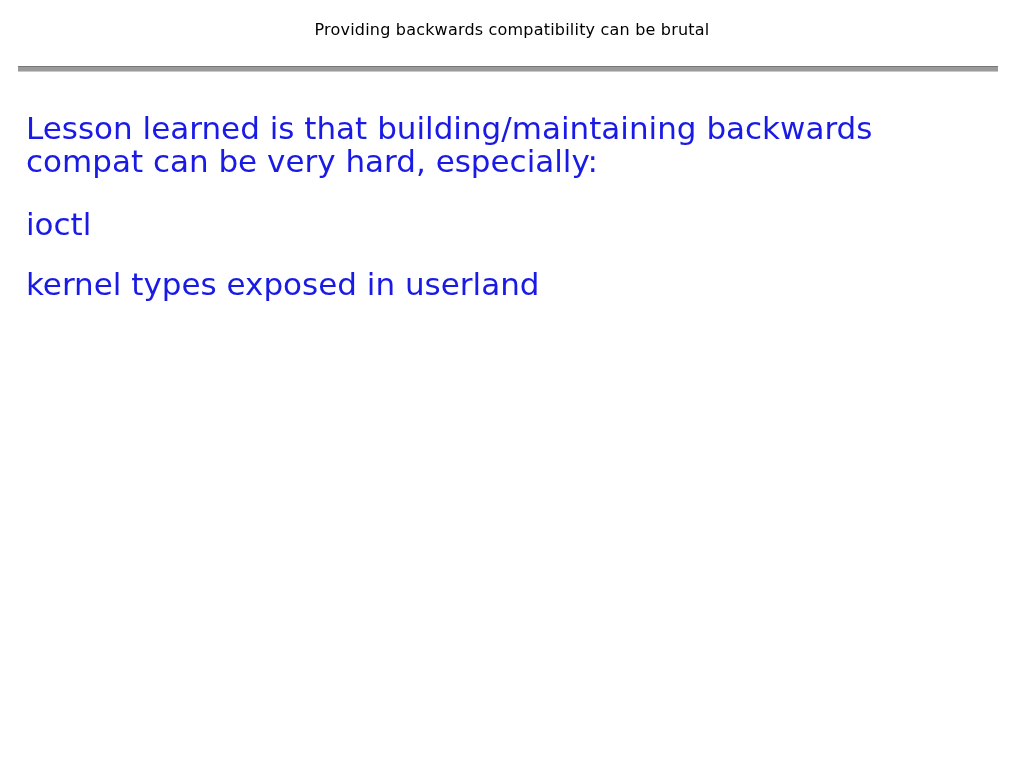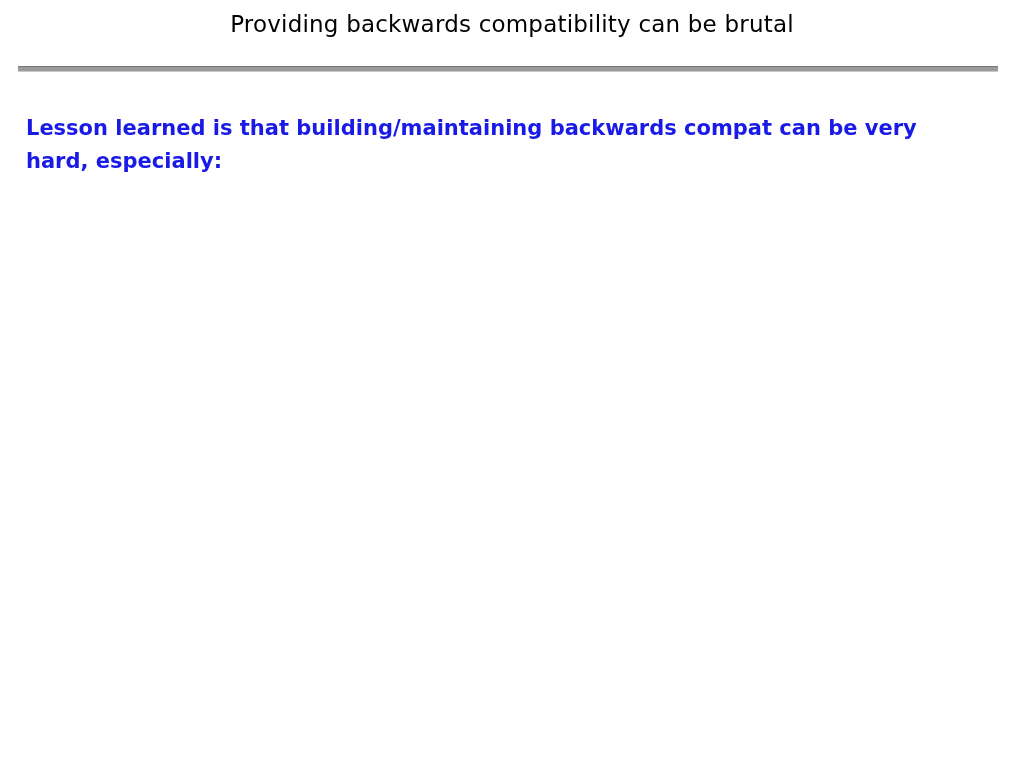--- a/index.html
+++ b/index.html
@@ -14,25 +14,25 @@
     overflow: hidden;
   }
   .slide {
     position: relative;
     width: 1024px;
     height: 768px;
     box-sizing: border-box;
   }
   .slide-title {
     position: absolute;
-    top: 11px;
+    top: 20px;
     left: 0;
     width: 1024px;
     text-align: center;
-    font-size: 23px;
+    font-size: 16px;
     color: #000000;
     font-family: "DejaVu Sans", sans-serif;
     letter-spacing: 0.2px;
   }
   .title-rule {
     position: absolute;
     top: 66px;
     left: 18px;
     width: 980px;
     height: 4px;
@@ -41,26 +41,25 @@
     border-bottom: 1px solid #c9c9c9;
   }
   .body-area {
     position: absolute;
     top: 112px;
     left: 26px;
     width: 960px;
   }
   .para {
     color: #1a1ae6;
-    font-size: 21px;
+    font-size: 31px;
     line-height: 33px;
     font-family: "DejaVu Sans", sans-serif;
     margin: 0 0 27px 0;
     max-width: 940px;
-    font-weight: bold;
   }
   .para.first {
     margin-bottom: 30px;
   }
   .para.tight {
     margin-bottom: 26px;
   }
 </style>
 </head>
 <body>
@@ -68,18 +67,20 @@
 <div class="slide">
 
   <div class="slide-title">Providing backwards compatibility can be brutal</div>
 
   <div class="title-rule"></div>
 
   <div class="body-area">
 
     <p class="para first">Lesson learned is that building/maintaining backwards compat can be very hard, especially:</p>
 
+    <p class="para">ioctl</p>
 
 
+    <p class="para tight">kernel types exposed in userland</p>
 
 
   </div>
 </div>
 
 </body></html>

